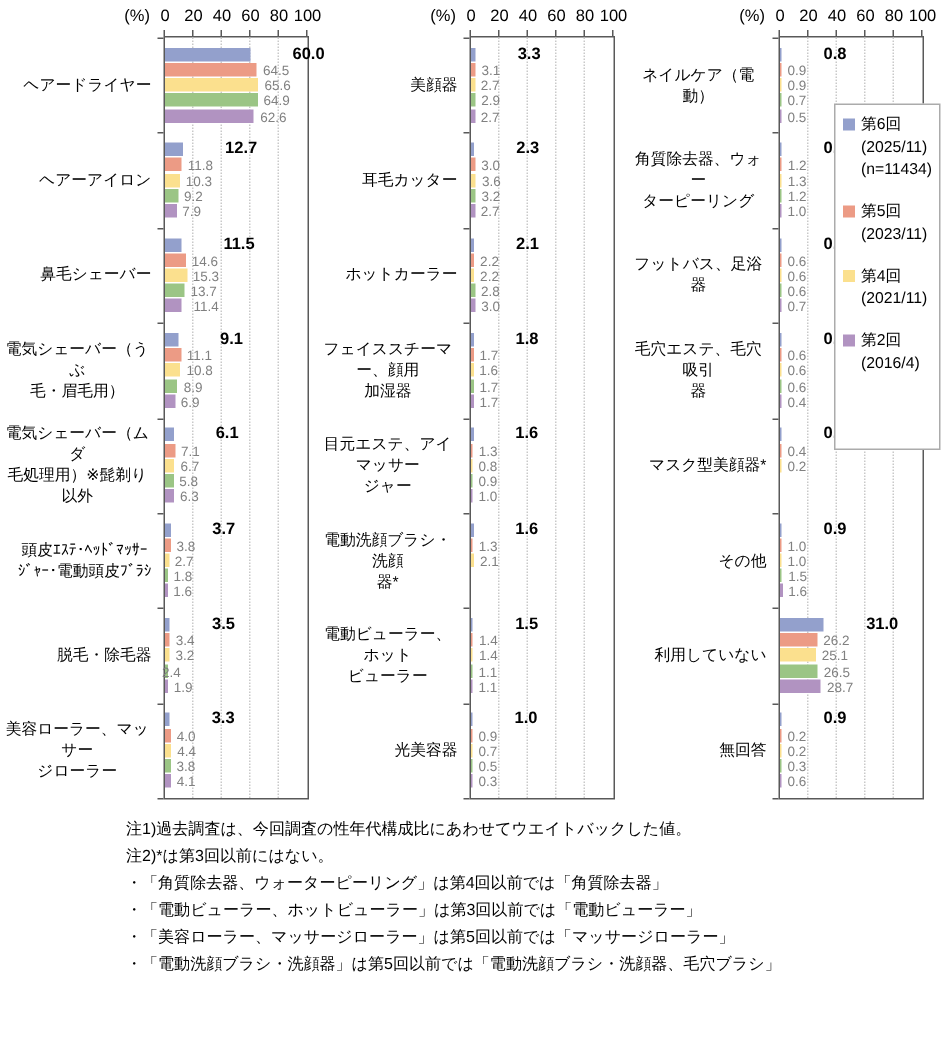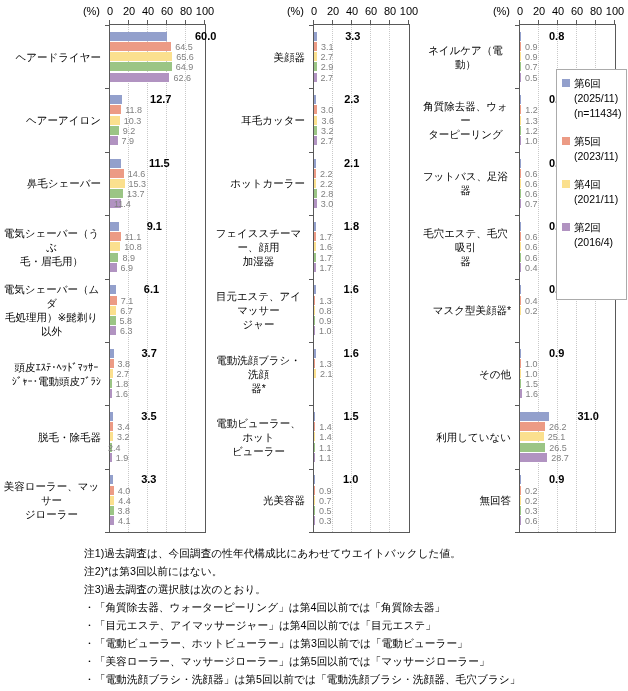--- a/index.html
+++ b/index.html
@@ -91,21 +91,21 @@
       </div>
       <div class="bar" style="left: 110px; top: 158.55px; width: 10.925px; background: rgb(147, 160, 204);"></div>
       <div class="vlab0" style="left: 124.925px; top: 156.55px;">11.5</div>
       <div class="bar" style="left: 110px; top: 168.75px; width: 13.87px; background: rgb(236, 155, 133);"></div>
       <div class="vlabn" style="left: 127.87px; top: 168.75px;">14.6</div>
       <div class="bar" style="left: 110px; top: 178.95px; width: 14.535px; background: rgb(251, 224, 142);"></div>
       <div class="vlabn" style="left: 128.535px; top: 178.95px;">15.3</div>
       <div class="bar" style="left: 110px; top: 189.15px; width: 13.015px; background: rgb(155, 197, 133);"></div>
       <div class="vlabn" style="left: 127.015px; top: 189.15px;">13.7</div>
       <div class="bar" style="left: 110px; top: 199.35px; width: 10.83px; background: rgb(177, 147, 193);"></div>
-      <div class="vlabn" style="left: 114px; top: 199.35px;">11.4</div>
+      <div class="vlabn" style="left: 129px; top: 199.35px;">11.4</div>
       <div class="catlab" style="left: 2px; top: 151.75px; width: 99px; height: 63.375px;">
         <span>鼻毛シェーバー</span>
       </div>
       <div class="bar" style="left: 110px; top: 221.925px; width: 8.645px; background: rgb(147, 160, 204);"></div>
       <div class="vlab0" style="left: 122.645px; top: 219.925px;">9.1</div>
       <div class="bar" style="left: 110px; top: 232.125px; width: 10.545px; background: rgb(236, 155, 133);"></div>
       <div class="vlabn" style="left: 124.545px; top: 232.125px;">11.1</div>
       <div class="bar" style="left: 110px; top: 242.325px; width: 10.26px; background: rgb(251, 224, 142);"></div>
       <div class="vlabn" style="left: 124.26px; top: 242.325px;">10.8</div>
       <div class="bar" style="left: 110px; top: 252.525px; width: 8.455px; background: rgb(155, 197, 133);"></div>
@@ -462,20 +462,18 @@
         <div class="leg-row">
           <div class="leg-swatch" style="background: rgb(177, 147, 193);"></div>
           <div>第2回</div>
         </div>
         <div class="leg-sub">(2016/4)</div>
       </div>
     </div>
   <div id="notes">
       <div class="note-line">注1)過去調査は、今回調査の性年代構成比にあわせてウエイトバックした値。</div>
       <div class="note-line">注2)*は第3回以前にはない。</div>
-      <div class="note-line">注3)過去調査の選択肢は次のとおり。</div>
       <div class="note-line">・「角質除去器、ウォーターピーリング」は第4回以前では「角質除去器」</div>
-      <div class="note-line">・「目元エステ、アイマッサージャー」は第4回以前では「目元エステ」</div>
       <div class="note-line">・「電動ビューラー、ホットビューラー」は第3回以前では「電動ビューラー」</div>
       <div class="note-line">・「美容ローラー、マッサージローラー」は第5回以前では「マッサージローラー」</div>
       <div class="note-line">・「電動洗顔ブラシ・洗顔器」は第5回以前では「電動洗顔ブラシ・洗顔器、毛穴ブラシ」</div>
     </div>
 </div>
 
 </body></html>

